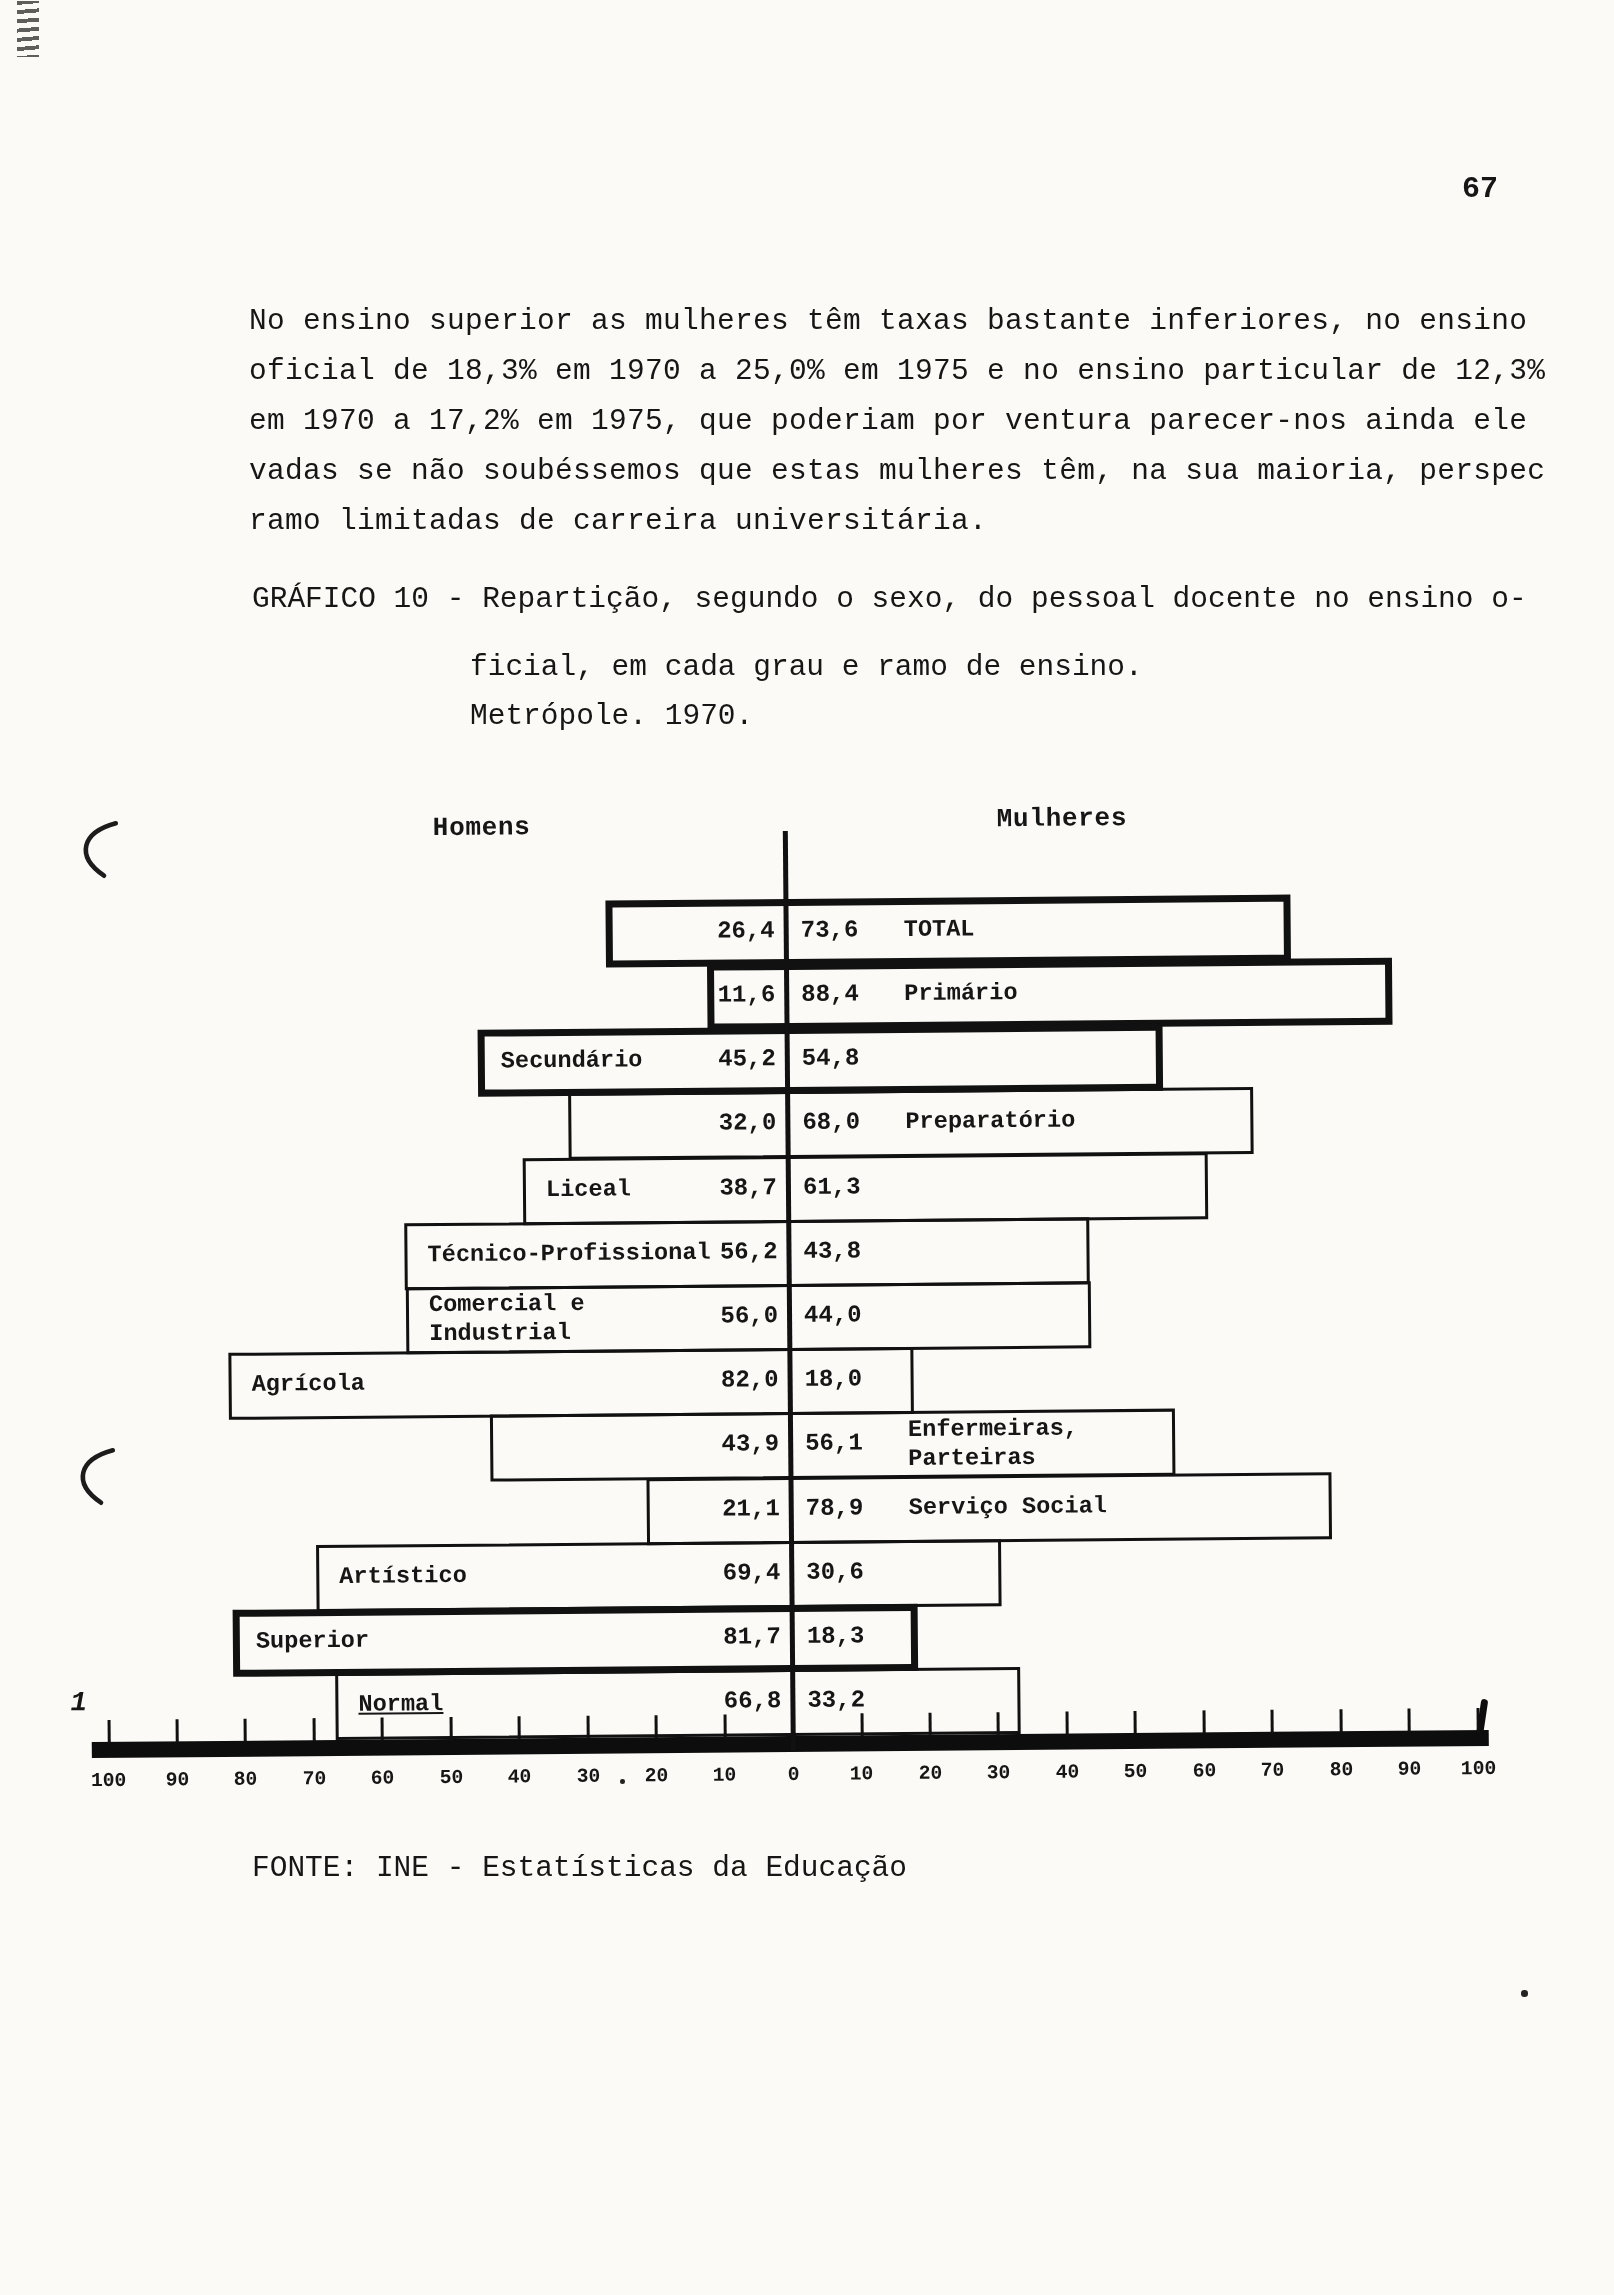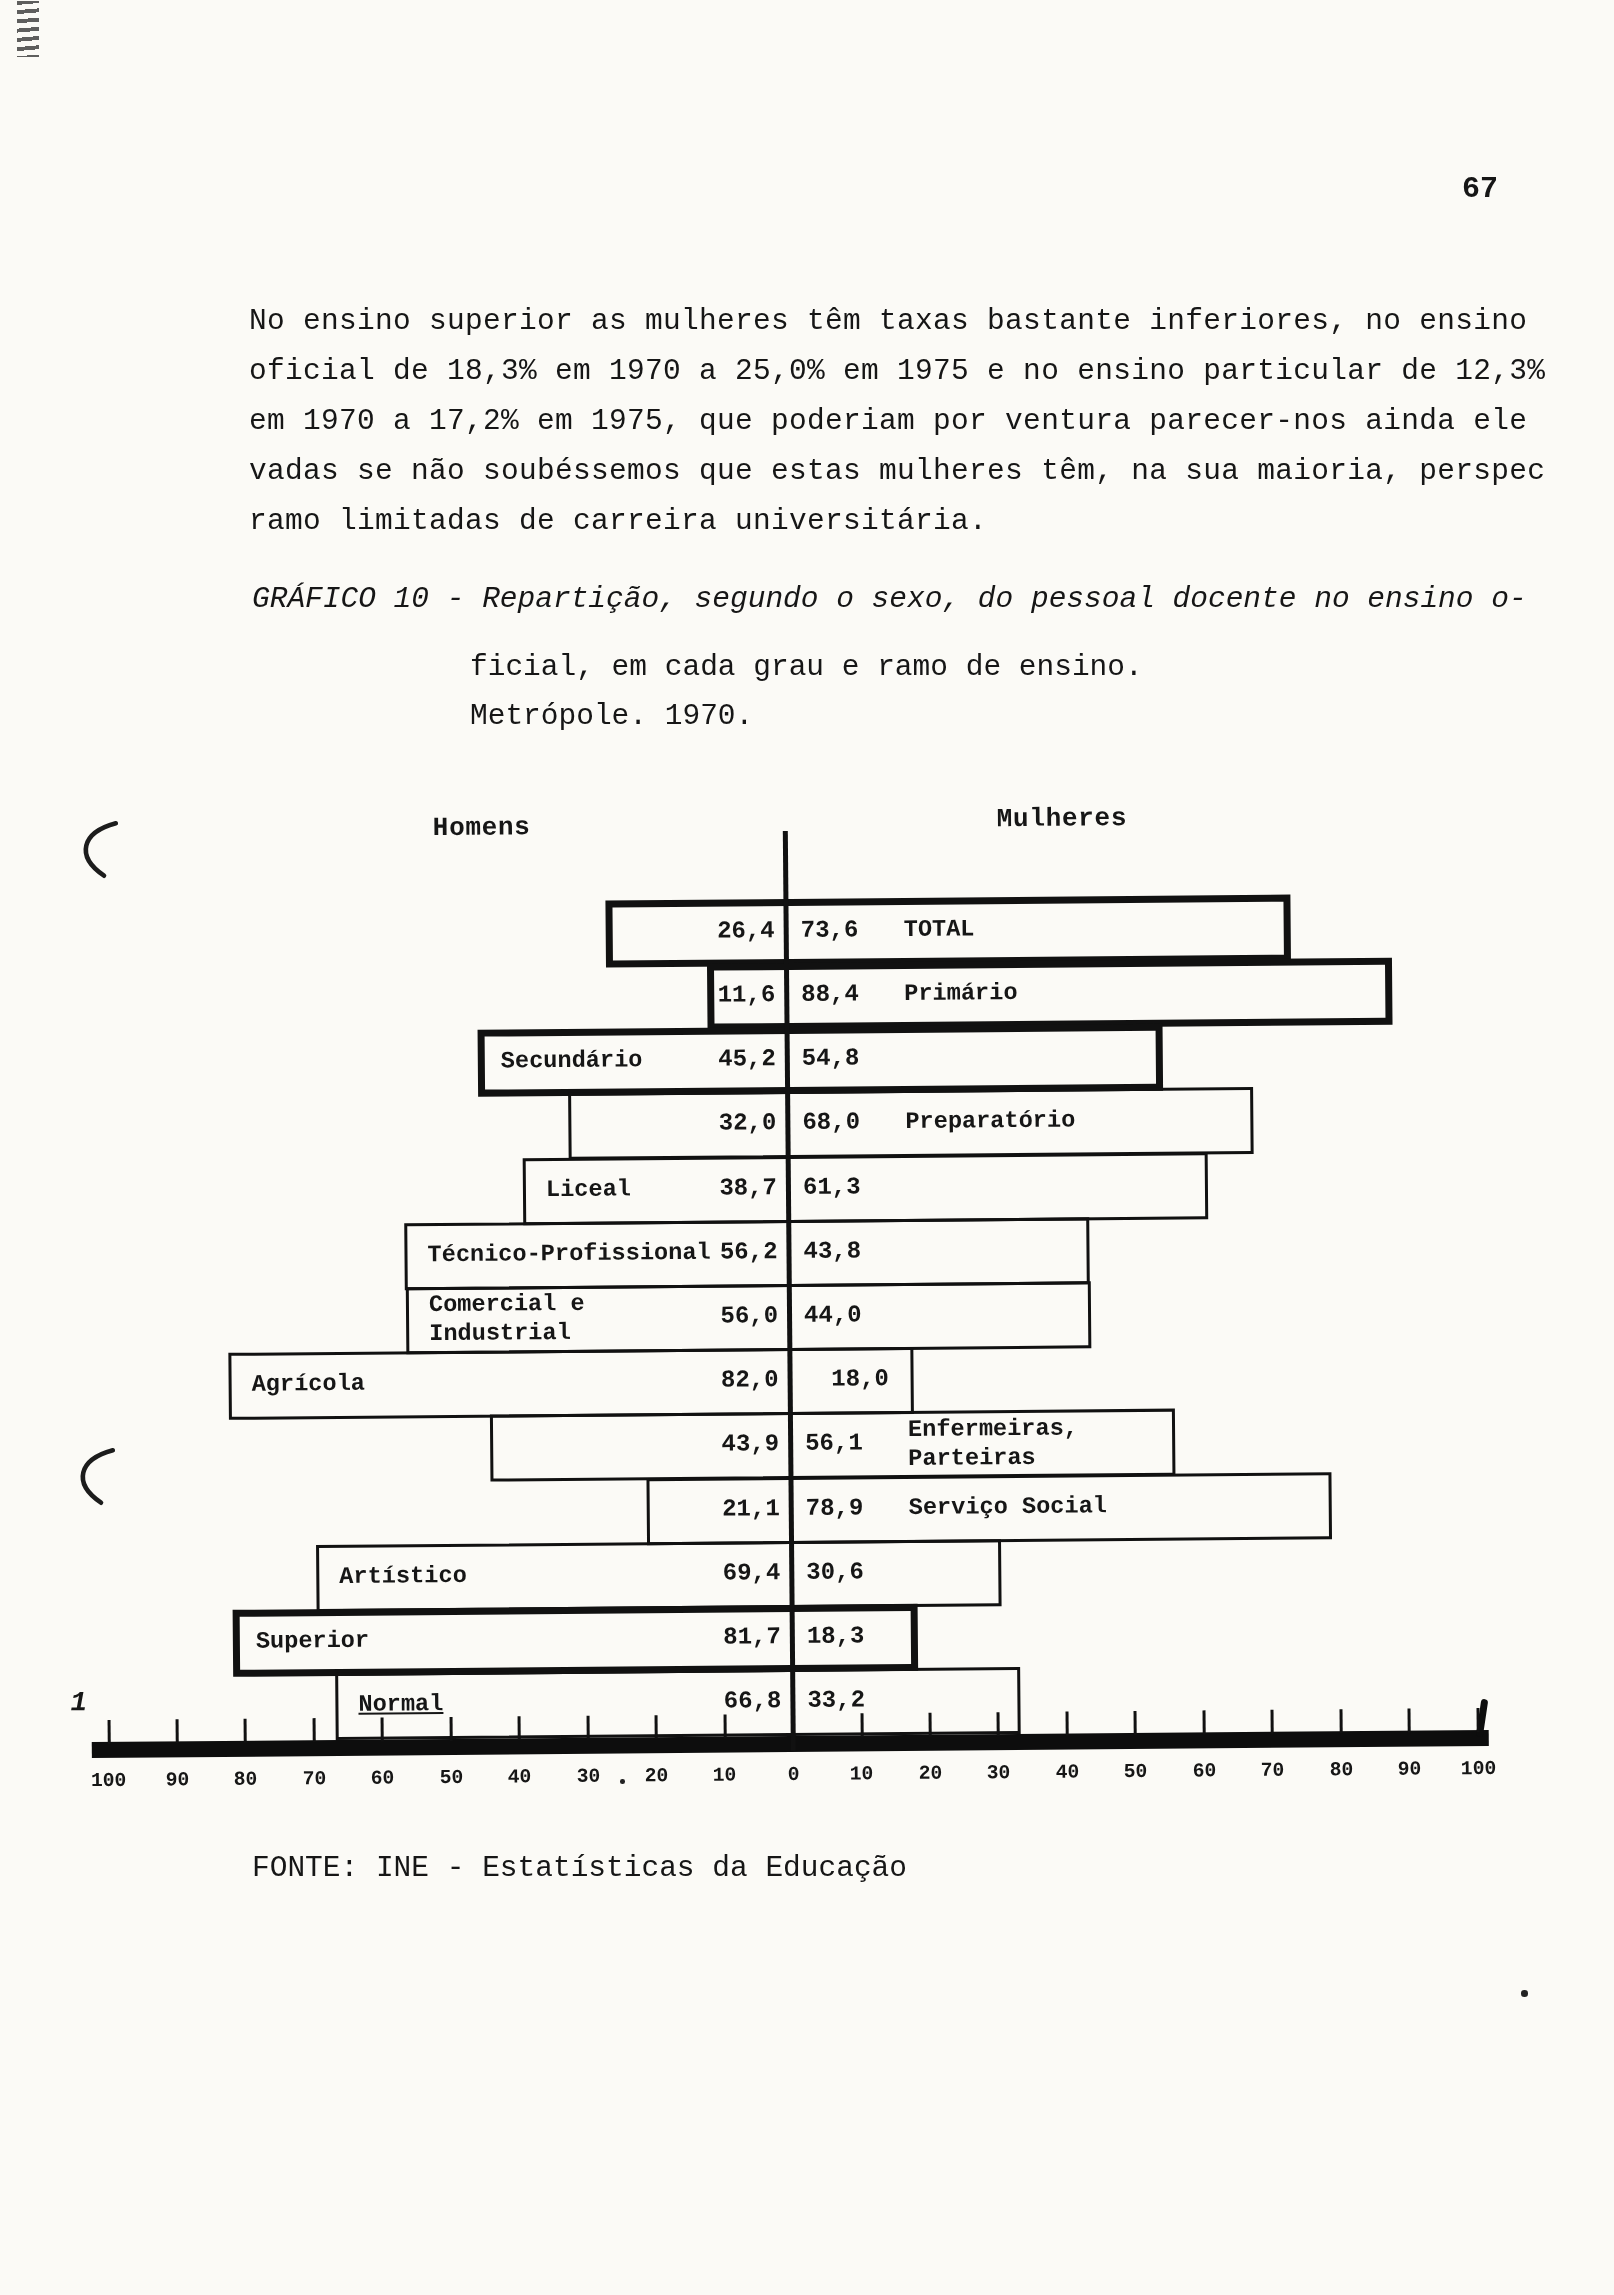--- a/index.html
+++ b/index.html
@@ -17,21 +17,21 @@
     opacity:.75;}
   .margin-mark{position:absolute;}
   .noise-dot{position:absolute;width:4.6px;height:4.6px;border-radius:50%;background:#222;}
 
   .page-number{position:absolute;left:1462px;top:172px;font-size:30px;font-weight:bold;}
 
   .paragraph{position:absolute;left:249px;top:296px;width:1350px;}
   .pline{font-size:29.5px;line-height:50px;white-space:pre;letter-spacing:0.3px;}
 
   .caption{position:absolute;left:252px;top:582px;width:1350px;font-size:29.5px;}
-  .cap1{position:absolute;left:0;top:0;white-space:pre;font-style:italic;}
+  .cap1{position:absolute;left:0;top:0;white-space:pre;}
   .cap2{position:absolute;left:218px;top:68px;white-space:pre;}
   .cap3{position:absolute;left:218px;top:117px;white-space:pre;}
 
   #chart{position:absolute;left:0;top:0;width:1614px;height:2295px;
     transform:rotate(-0.5deg);transform-origin:786px 1310px;}
   .hdr{position:absolute;font-size:26px;font-weight:bold;letter-spacing:0.7px;}
   .center-line{position:absolute;background:#111;z-index:5;}
   .bar{position:absolute;box-sizing:border-box;border:3.3px solid #111;background:transparent;z-index:2;}
   .bar.heavy{border-width:7.2px;}
   .val{position:absolute;font-size:24px;font-weight:bold;z-index:6;white-space:pre;}
@@ -105,21 +105,21 @@
       <div class="bar" style="left: 405px; top: 1220px; width: 685px; height: 67px;"></div>
       <div class="val men" style="left: 665px; top: 1220px; width: 113px; line-height: 64px;">56,2</div>
       <div class="val" style="left: 804px; top: 1220px; width: 111px; line-height: 64px;">43,8</div>
       <div class="blabel" style="left: 428px; top: 1220px;"><div style="line-height: 64px;">Técnico-Profissional</div></div>
       <div class="bar" style="left: 406px; top: 1284px; width: 685px; height: 67px;"></div>
       <div class="val men" style="left: 665px; top: 1284px; width: 113px; line-height: 64px;">56,0</div>
       <div class="val" style="left: 804px; top: 1284px; width: 111px; line-height: 64px;">44,0</div>
       <div class="blabel" style="left: 429px; top: 1287px;"><div style="line-height: 29px;">Comercial e</div><div style="line-height: 29px;">Industrial</div></div>
       <div class="bar" style="left: 228px; top: 1348px; width: 685px; height: 67px;"></div>
       <div class="val men" style="left: 665px; top: 1348px; width: 113px; line-height: 64px;">82,0</div>
-      <div class="val" style="left: 804px; top: 1348px; width: 111px; line-height: 64px; text-align: center;">18,0</div>
+      <div class="val" style="left: 804px; top: 1348px; width: 111px; line-height: 64px;">18,0</div>
       <div class="blabel" style="left: 251px; top: 1348px;"><div style="line-height: 64px;">Agrícola</div></div>
       <div class="bar" style="left: 489px; top: 1412px; width: 685px; height: 67px;"></div>
       <div class="val men" style="left: 665px; top: 1412px; width: 113px; line-height: 64px;">43,9</div>
       <div class="val" style="left: 804px; top: 1412px; width: 111px; line-height: 64px;">56,1</div>
       <div class="blabel" style="left: 907px; top: 1416px;"><div style="line-height: 29px;">Enfermeiras,</div><div style="line-height: 29px;">Parteiras</div></div>
       <div class="bar" style="left: 645px; top: 1477px; width: 685px; height: 67px;"></div>
       <div class="val men" style="left: 665px; top: 1477px; width: 113px; line-height: 64px;">21,1</div>
       <div class="val" style="left: 804px; top: 1477px; width: 111px; line-height: 64px;">78,9</div>
       <div class="blabel" style="left: 907px; top: 1477px;"><div style="line-height: 64px;">Serviço Social</div></div>
       <div class="bar" style="left: 314px; top: 1541px; width: 685px; height: 67px;"></div>

